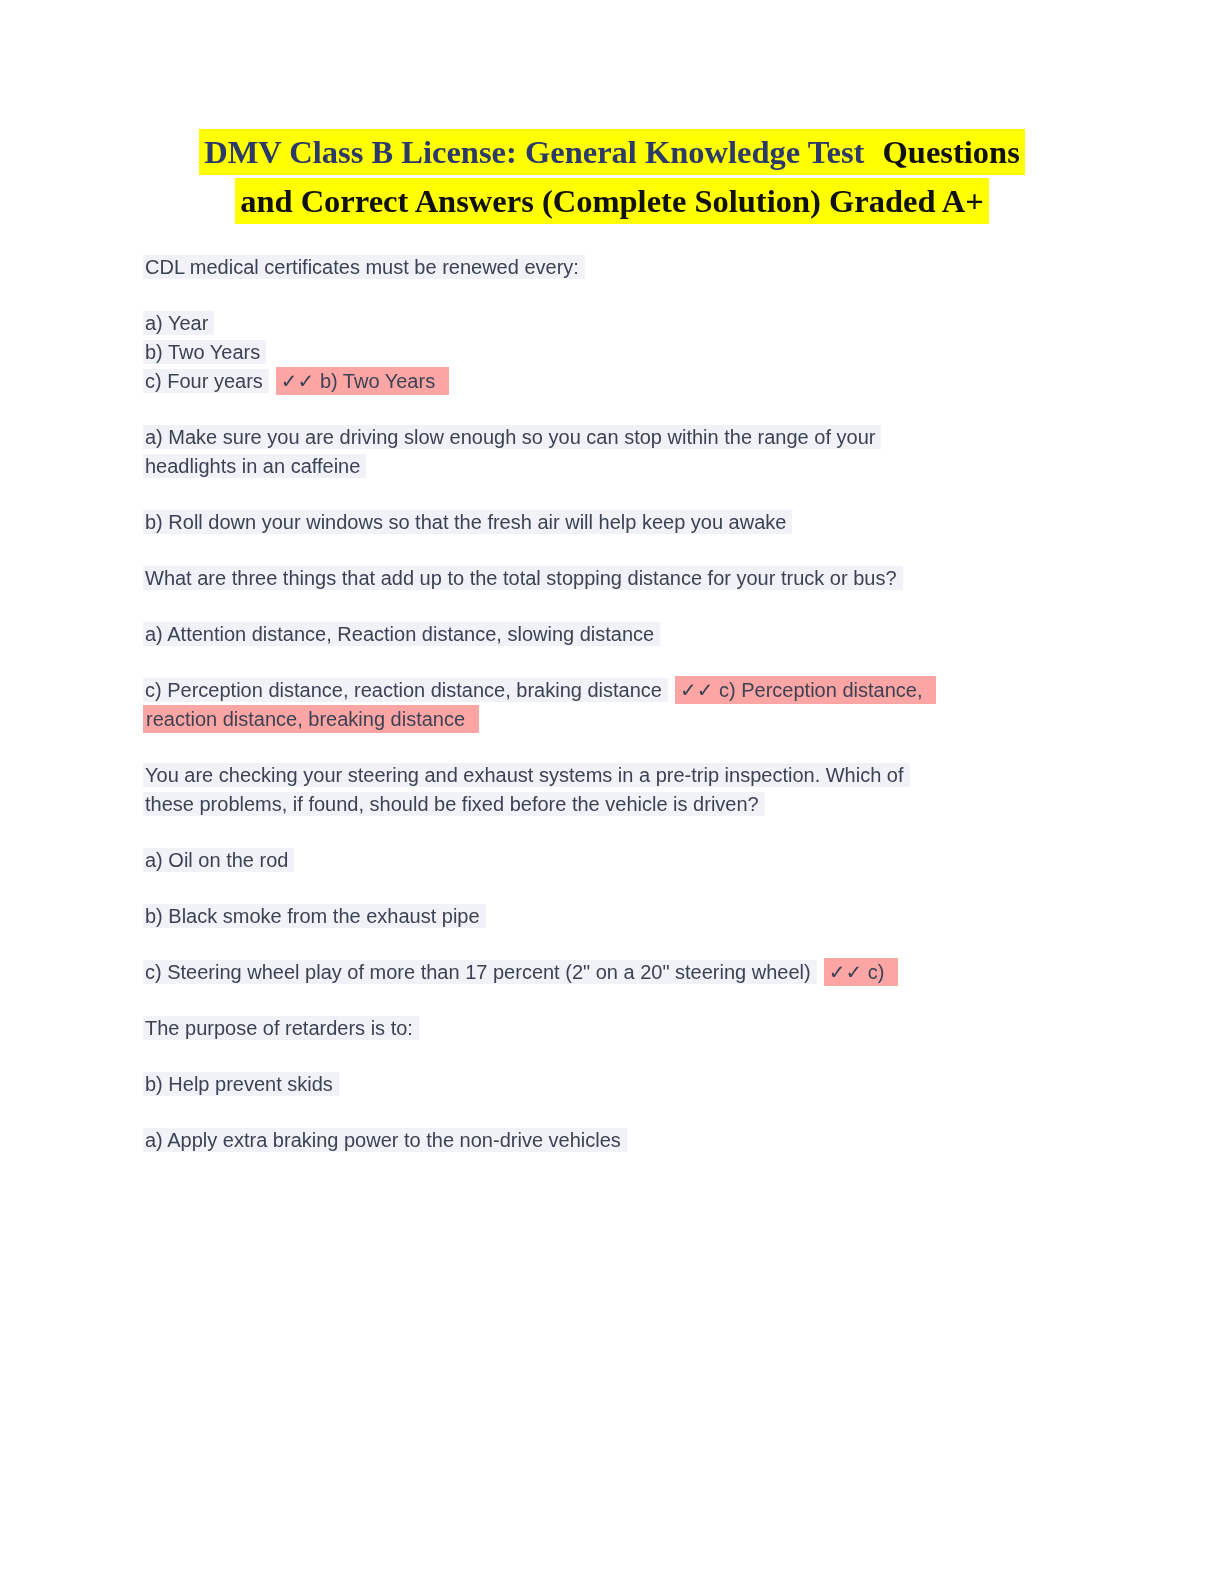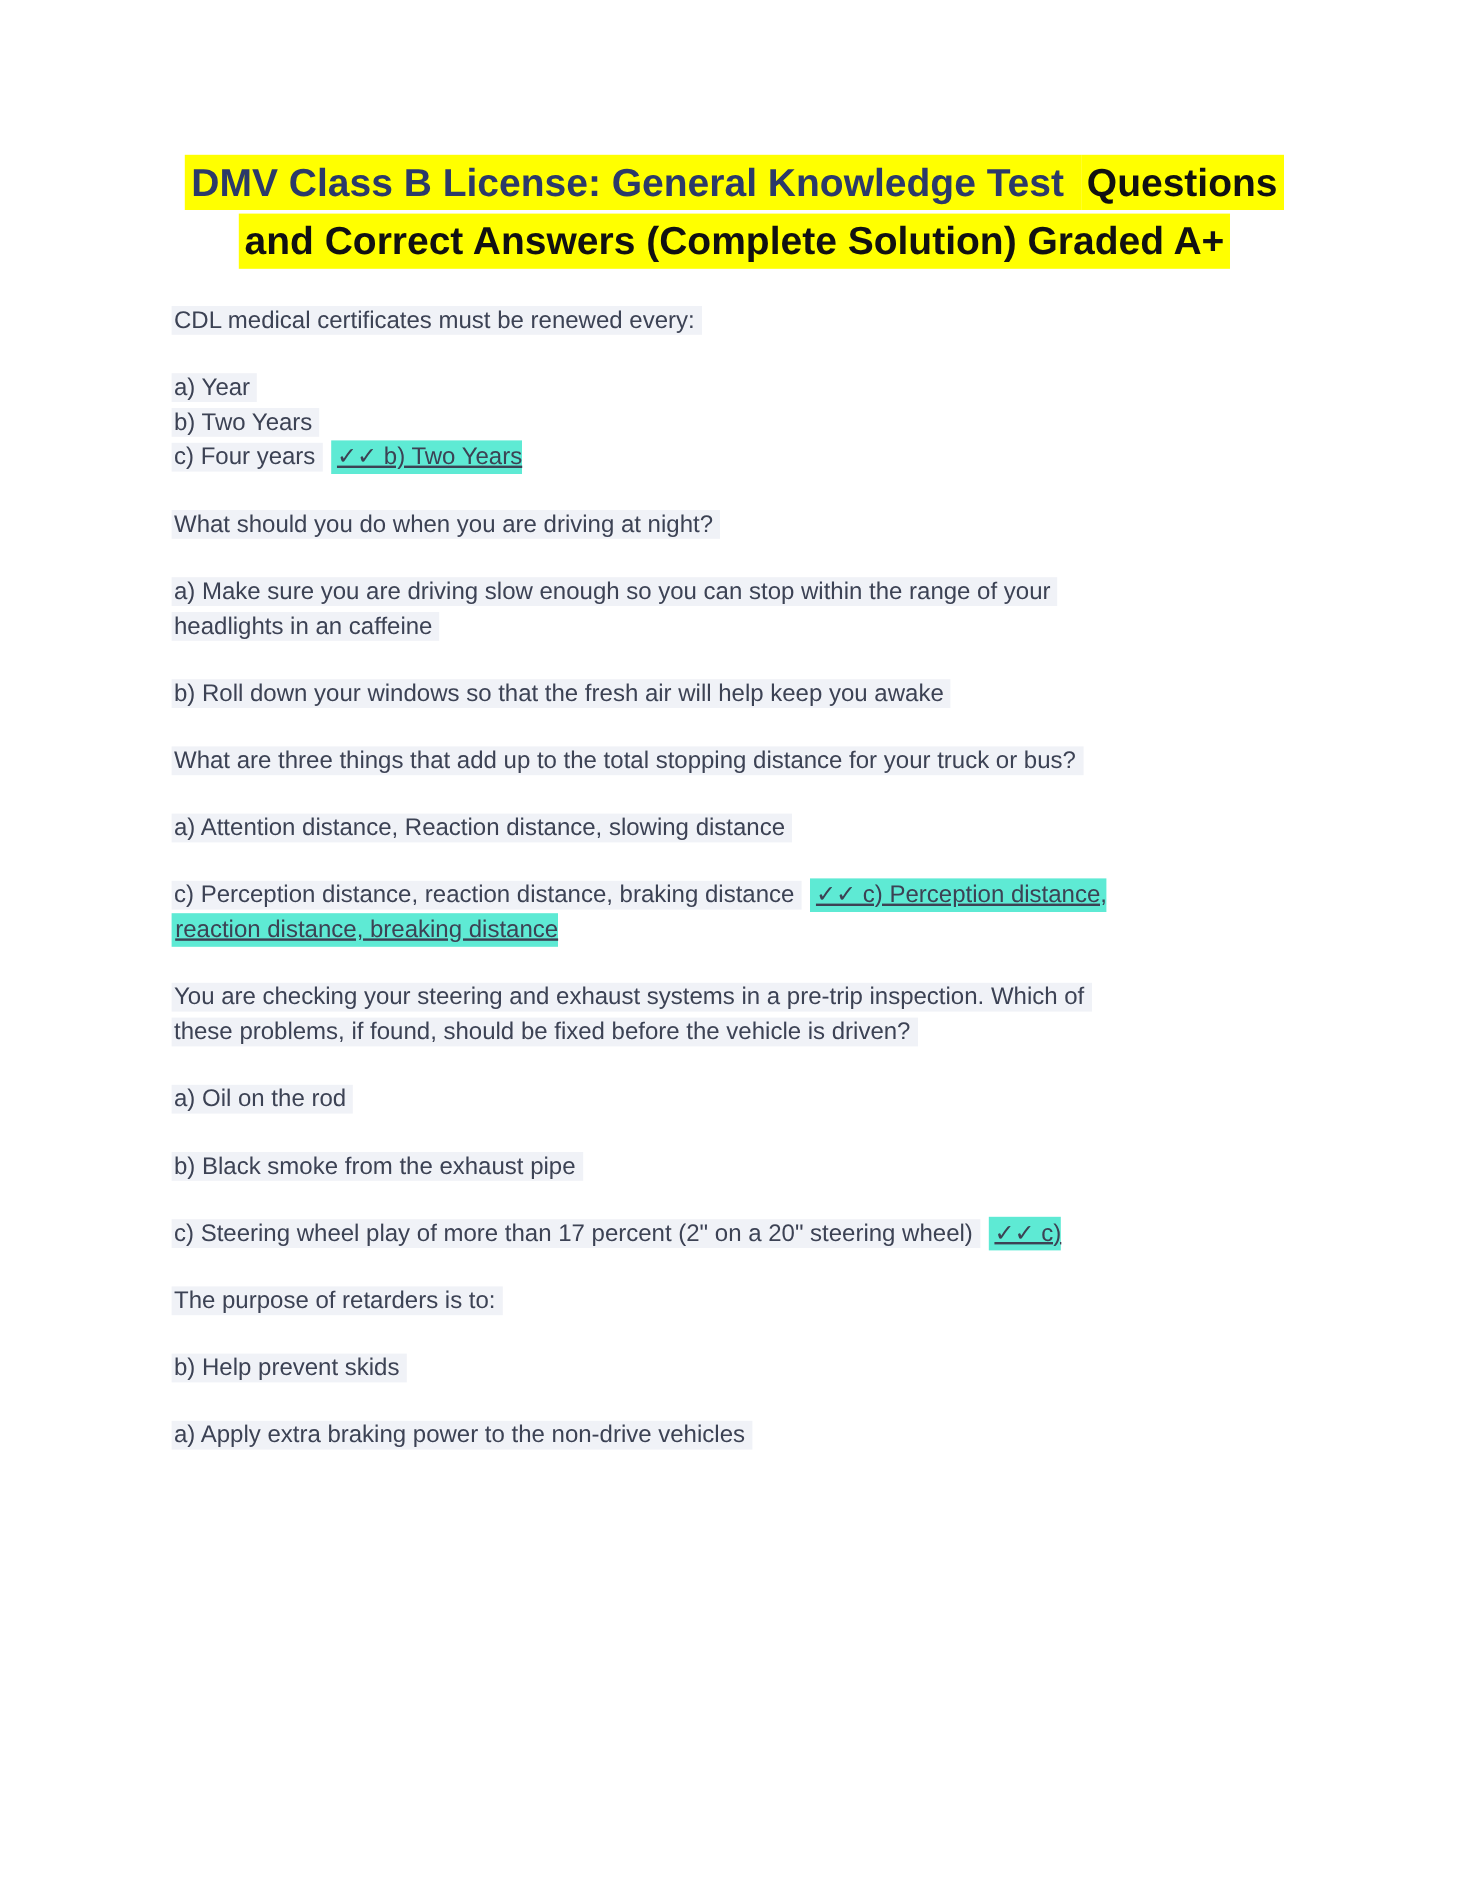--- a/index.html
+++ b/index.html
@@ -10,21 +10,21 @@
     font-family: "Liberation Sans", "DejaVu Sans", sans-serif;
     color: #3c4254;
     overflow: hidden;
   }
   .page {
     width: 938px;
     margin: 0 auto;
     padding-top: 128px;
   }
   h1.title {
-    font-family: Liberation Sans, sans-serif;
+    font-family: Liberation Serif, serif;
     font-weight: bold;
     font-size: 32.5px;
     line-height: 49px;
     text-align: center;
     margin: 0 0 2px 0;
     color: #111111;
   }
   .ty {
     background: #ffff00;
     padding: 5px 5px;
@@ -34,38 +34,36 @@
   p.block {
     font-size: 20px;
     line-height: 29px;
     margin: 27px 0;
   }
   .t {
     background: #f0f2f7;
     padding: 1px 6px 1px 2px;
   }
   .hl {
-    background: #5eead4;
-    padding: 3px 0 3px 3px;
-    text-decoration: underline;
+    background: #fca5a5;
+    padding: 3px 14px 3px 3px;
   }
   .hl.first { margin-left: 7px; padding-left: 5px; }
 </style>
 </head>
 <body>
 
 <div class="page">
 
   <h1 class="title"><span class="ty tnavy">DMV Class B License: General Knowledge Test </span><span class="ty tblack">Questions</span><br><span class="ty tblack">and Correct Answers (Complete Solution) Graded A+</span></h1>
 
   <p class="block"><span class="t">CDL medical certificates must be renewed every:</span></p>
 
   <p class="block"><span class="t">a) Year</span><br><span class="t">b) Two Years</span><br><span class="t">c) Four years</span><span class="hl first">✓✓ b) Two Years</span></p>
 
-  <p class="block"><span class="t">What should you do when you are driving at night?</span></p>
 
   <p class="block"><span class="t">a) Make sure you are driving slow enough so you can stop within the range of your</span><br><span class="t">headlights in an caffeine</span></p>
 
   <p class="block"><span class="t">b) Roll down your windows so that the fresh air will help keep you awake</span></p>
 
 
   <p class="block"><span class="t">What are three things that add up to the total stopping distance for your truck or bus?</span></p>
 
   <p class="block"><span class="t">a) Attention distance, Reaction distance, slowing distance</span></p>
 

